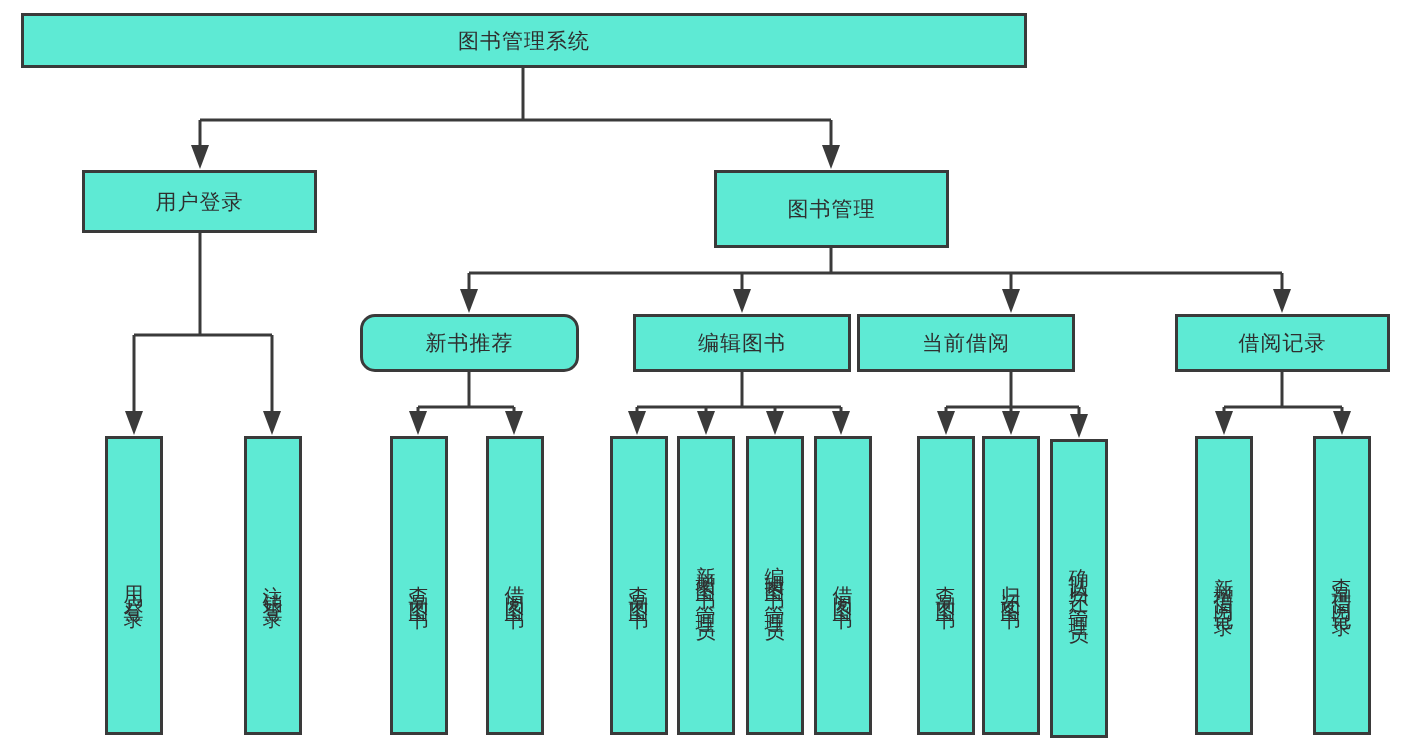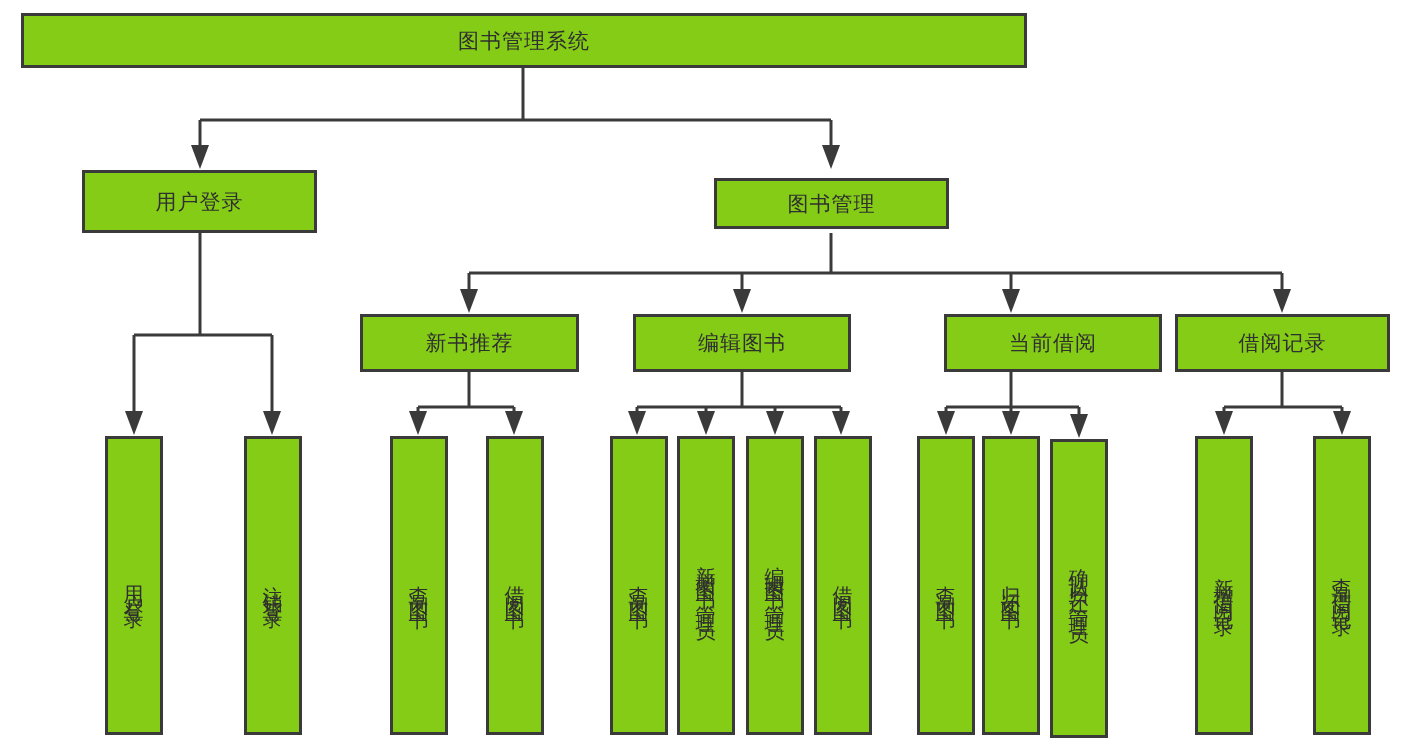--- a/index.html
+++ b/index.html
@@ -17,21 +17,21 @@
     overflow:hidden;
   }
   .connectors{
     position:absolute;left:0;top:0;width:1405px;height:747px;
     pointer-events:none;
   }
   .node{
     position:absolute;
     box-sizing:border-box;
     border:3px solid var(--line);
-    background:#84cc16;
+    background:#5eead4;
     color:var(--text);
     display:flex;align-items:center;justify-content:center;
     text-align:right;
     font-size:21px;
     letter-spacing:1px;
     line-height:1.1;
   }
   .leaf{
     writing-mode:vertical-rl;
     text-orientation:mixed;
@@ -105,25 +105,25 @@
       <polygon points="1070,414 1088,414 1079,438" fill="#3a3a3a"></polygon>
       <path d="M1224 407 V415" stroke="#3a3a3a" stroke-width="3" fill="none"></path>
       <polygon points="1215,411 1233,411 1224,435" fill="#3a3a3a"></polygon>
       <path d="M1342 407 V415" stroke="#3a3a3a" stroke-width="3" fill="none"></path>
       <polygon points="1333,411 1351,411 1342,435" fill="#3a3a3a"></polygon>
     </svg>
 
   <div class="node" style="left:21px;top:13px;width:1006px;height:55px;">图书管理系统</div>
 
   <div class="node" style="left:82px;top:170px;width:235px;height:63px;">用户登录</div>
-  <div class="node" style="left:714px;top:170px;width:235px;height:51px;margin-top:8px;">图书管理</div>
+  <div class="node" style="left:714px;top:170px;width:235px;height:78px;">图书管理</div>
 
-  <div class="node" style="left:360px;top:314px;width:219px;height:58px;">新书推荐</div>
+  <div class="node" style="left:360px;top:314px;width:219px;height:58px;border-radius:15px;">新书推荐</div>
   <div class="node" style="left:633px;top:314px;width:218px;height:58px;">编辑图书</div>
-  <div class="node" style="left:944px;top:314px;width:218px;height:58px;">当前借阅</div>
+  <div class="node" style="left:857px;top:314px;width:218px;height:58px;">当前借阅</div>
   <div class="node" style="left:1175px;top:314px;width:215px;height:58px;">借阅记录</div>
 
   <div class="node leaf" style="left:105px;top:436px;width:58px;height:299px;">用户登录</div>
   <div class="node leaf" style="left:244px;top:436px;width:58px;height:299px;">注销登录</div>
 
   <div class="node leaf" style="left:390px;top:436px;width:58px;height:299px;">查询图书</div>
   <div class="node leaf" style="left:486px;top:436px;width:58px;height:299px;">借阅图书</div>
 
   <div class="node leaf" style="left:610px;top:436px;width:58px;height:299px;">查询图书</div>
   <div class="node leaf" style="left:677px;top:436px;width:58px;height:299px;">新增图书（管理员）</div>

